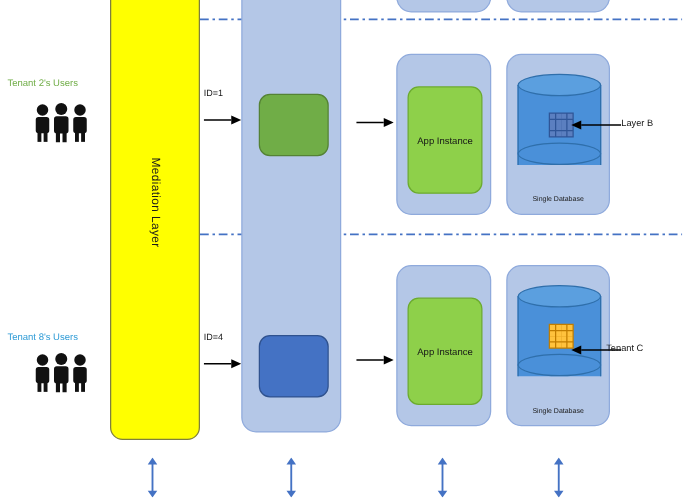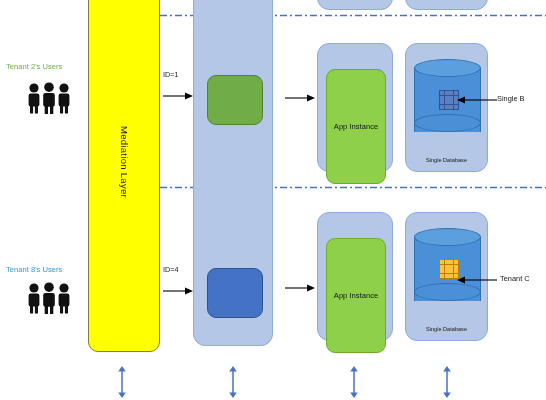--- a/index.html
+++ b/index.html
@@ -71,21 +71,21 @@
     background: #b4c7e7;
     border: 1.2px solid #8faadc;
     border-radius: 12px;
     box-sizing: border-box;
   }
   .app-box {
     position: absolute;
     left: 8px;
     top: 25px;
     width: 60px;
-    height: 115px;
+    height: 86px;
     background: #8ed04a;
     border: 1.1px solid #6cab2e;
     border-radius: 9px;
     box-sizing: border-box;
     display: flex;
     align-items: center;
     justify-content: center;
   }
   .app-box span {
     font-size: 7.6px;
@@ -271,21 +271,21 @@
           <i style="background:#5b7fc0;"></i>
       </div>
     </div>
     <div class="db-caption">Single Database</div>
   </div>
 
   <svg class="abs" style="left:455px; top:94px; width:42px; height:12px;" viewBox="0 0 42 12">
     <line x1="42" y1="6" x2="10" y2="6" stroke="#000000" stroke-width="1.1"></line>
     <polygon points="10,2.4 2,6 10,9.6" fill="#000000"></polygon>
   </svg>
-  <div class="abs callout-label" style="left:497px; top:94px;">Single B</div>
+  <div class="abs callout-label" style="left:497px; top:94px;">Layer B</div>
 
   <div class="abs tenant-label" style="left:6px; top:265px; color:#2e9bd6;">Tenant 8's Users</div>
   <svg class="abs people" style="left:22px; top:282px;" viewBox="0 0 56 32">
     <g fill="#111111">
       <circle cx="12" cy="6" r="4.6"></circle>
       <rect x="6.6" y="11.5" width="10.8" height="13" rx="2.2"></rect>
       <rect x="8.0" y="23" width="3.1" height="8.5"></rect>
       <rect x="12.9" y="23" width="3.1" height="8.5"></rect>
       <circle cx="27" cy="5.2" r="4.8"></circle>
       <rect x="21.2" y="11" width="11.6" height="13.8" rx="2.2"></rect>
@@ -341,21 +341,21 @@
           <i style="background:#ffc23d;"></i>
       </div>
     </div>
     <div class="db-caption">Single Database</div>
   </div>
 
   <svg class="abs" style="left:455px; top:274px; width:42px; height:12px;" viewBox="0 0 42 12">
     <line x1="42" y1="6" x2="10" y2="6" stroke="#000000" stroke-width="1.1"></line>
     <polygon points="10,2.4 2,6 10,9.6" fill="#000000"></polygon>
   </svg>
-  <div class="abs callout-label" style="left:500px; top:274px;">Tenant C</div>
+  <div class="abs callout-label" style="left:485px; top:274px;">Tenant C</div>
 
   <svg class="abs" style="left:116px; top:366px; width:12px; height:32px;" viewBox="0 0 12 32">
     <line x1="6" y1="4" x2="6" y2="28" stroke="#4472c4" stroke-width="1.5"></line>
     <polygon points="2.2,5.5 6,0 9.8,5.5" fill="#4472c4"></polygon>
     <polygon points="2.2,26.5 6,32 9.8,26.5" fill="#4472c4"></polygon>
   </svg>
   <svg class="abs" style="left:227px; top:366px; width:12px; height:32px;" viewBox="0 0 12 32">
     <line x1="6" y1="4" x2="6" y2="28" stroke="#4472c4" stroke-width="1.5"></line>
     <polygon points="2.2,5.5 6,0 9.8,5.5" fill="#4472c4"></polygon>
     <polygon points="2.2,26.5 6,32 9.8,26.5" fill="#4472c4"></polygon>

